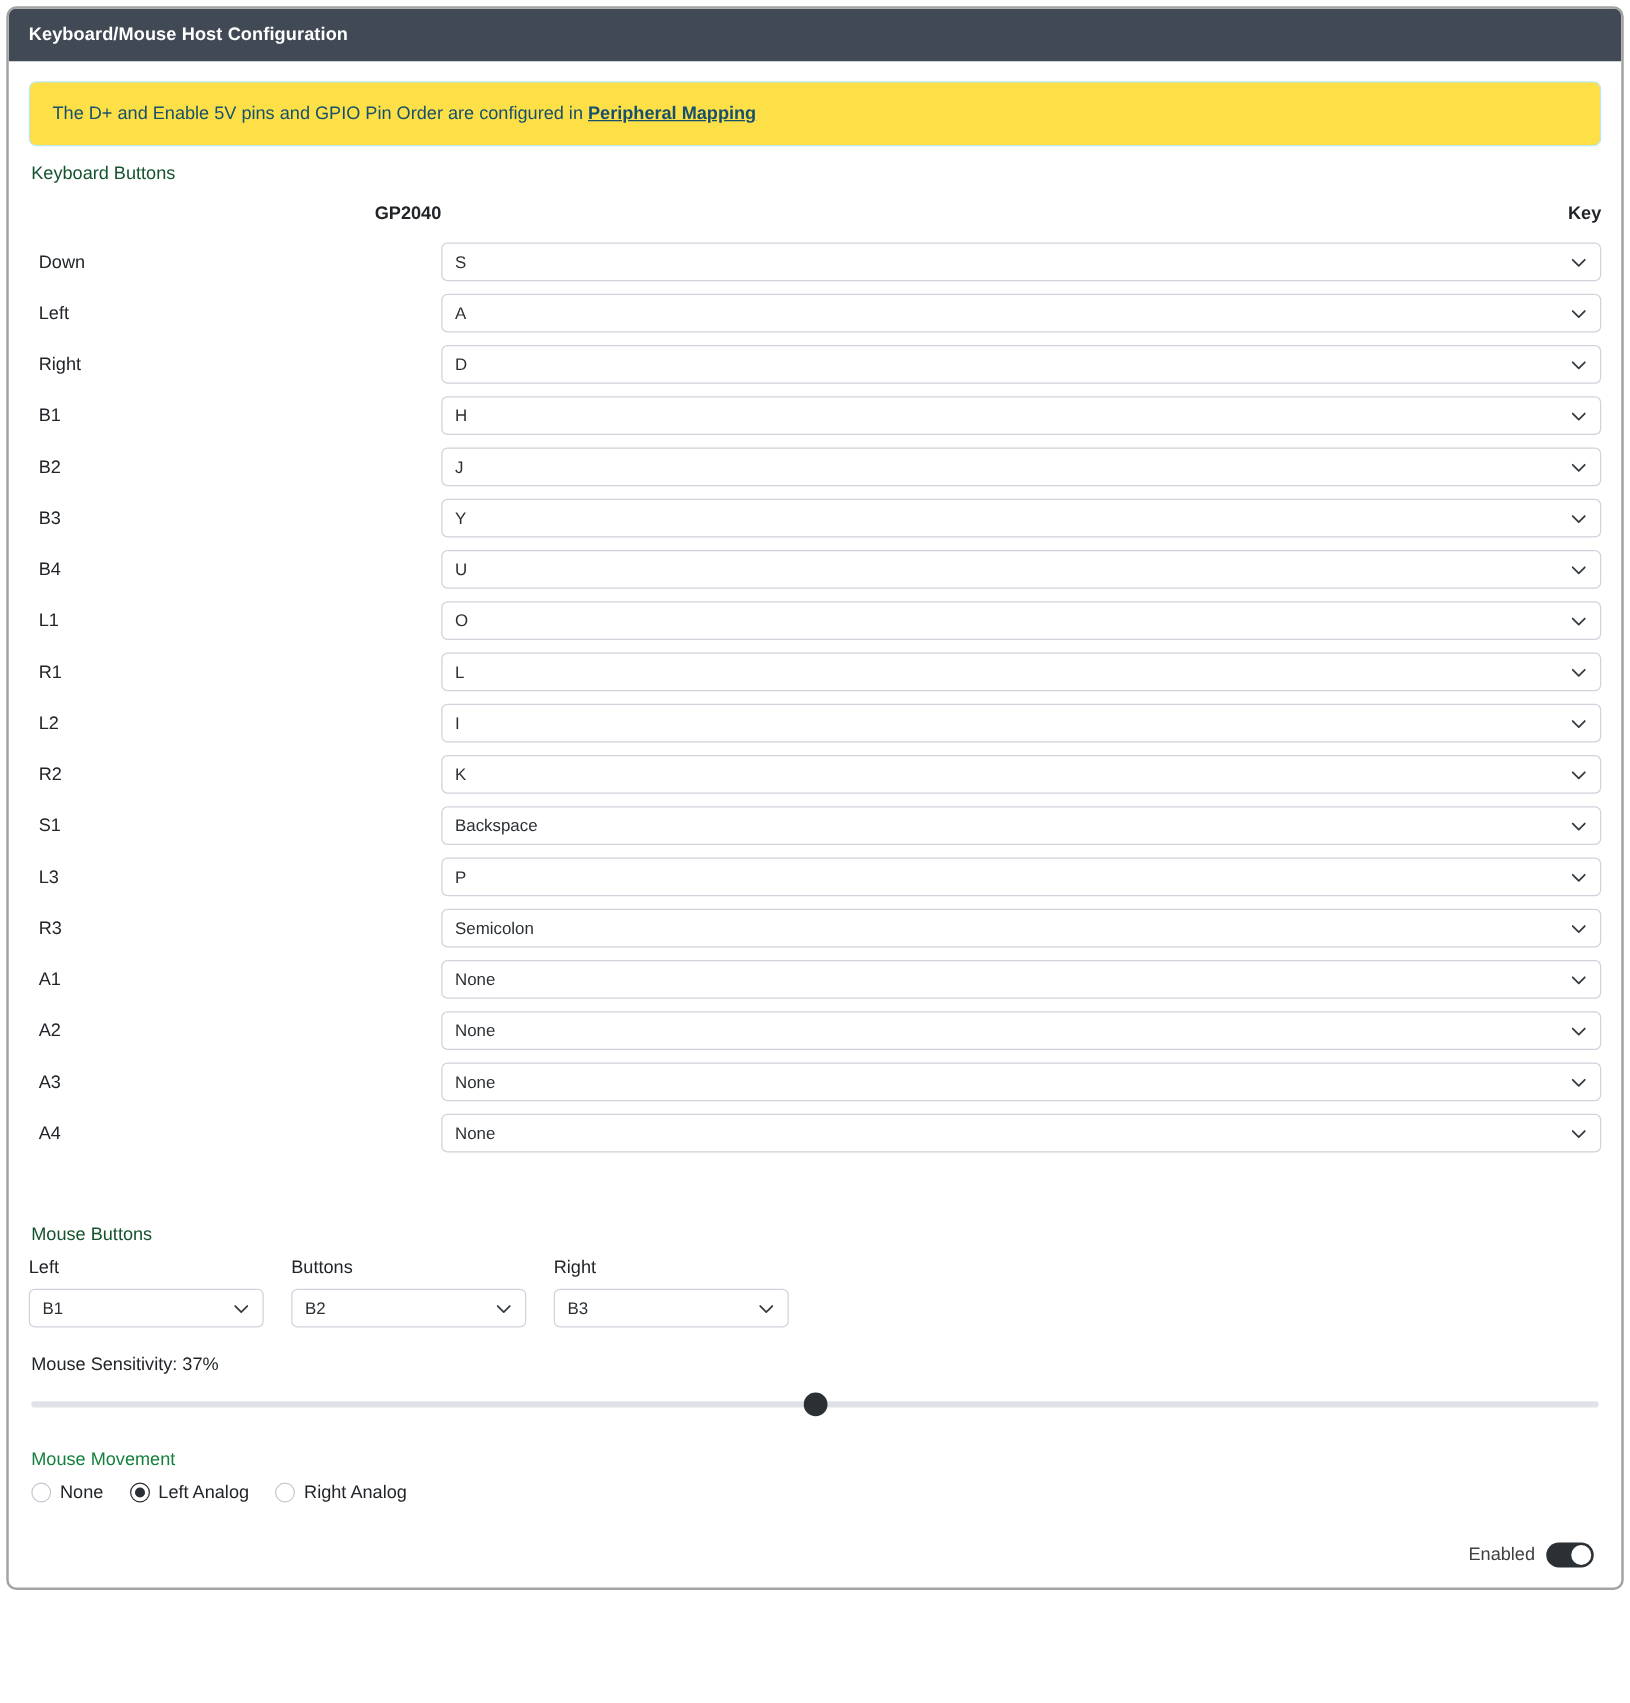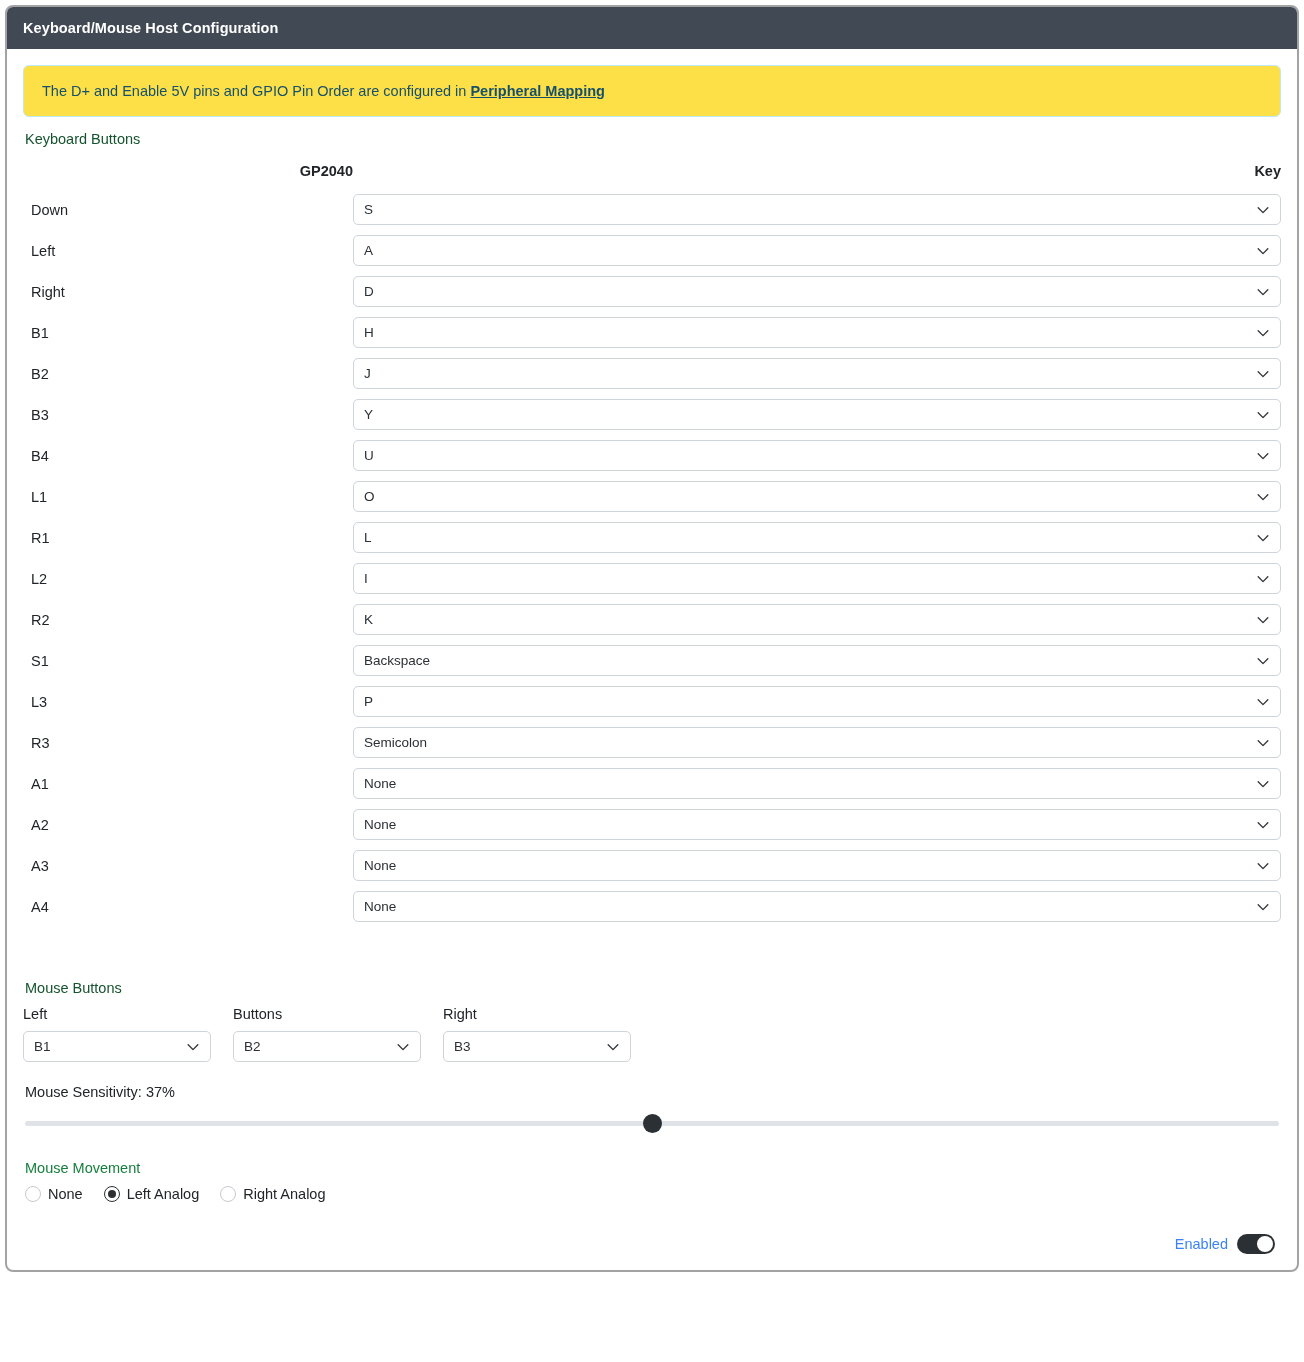--- a/index.html
+++ b/index.html
@@ -185,21 +185,21 @@
   .enabled-row {
     display: flex;
     align-items: center;
     justify-content: flex-end;
     gap: 9px;
     margin-top: 32px;
     padding-right: 6px;
   }
   .enabled-row .en-label {
     font-size: 14.5px;
-    color: #3b82f6;
+    color: #404040;
   }
   .toggle {
     width: 38px;
     height: 20px;
     border-radius: 10px;
     background: #2b3035;
     position: relative;
   }
   .toggle .knob {
     position: absolute;

